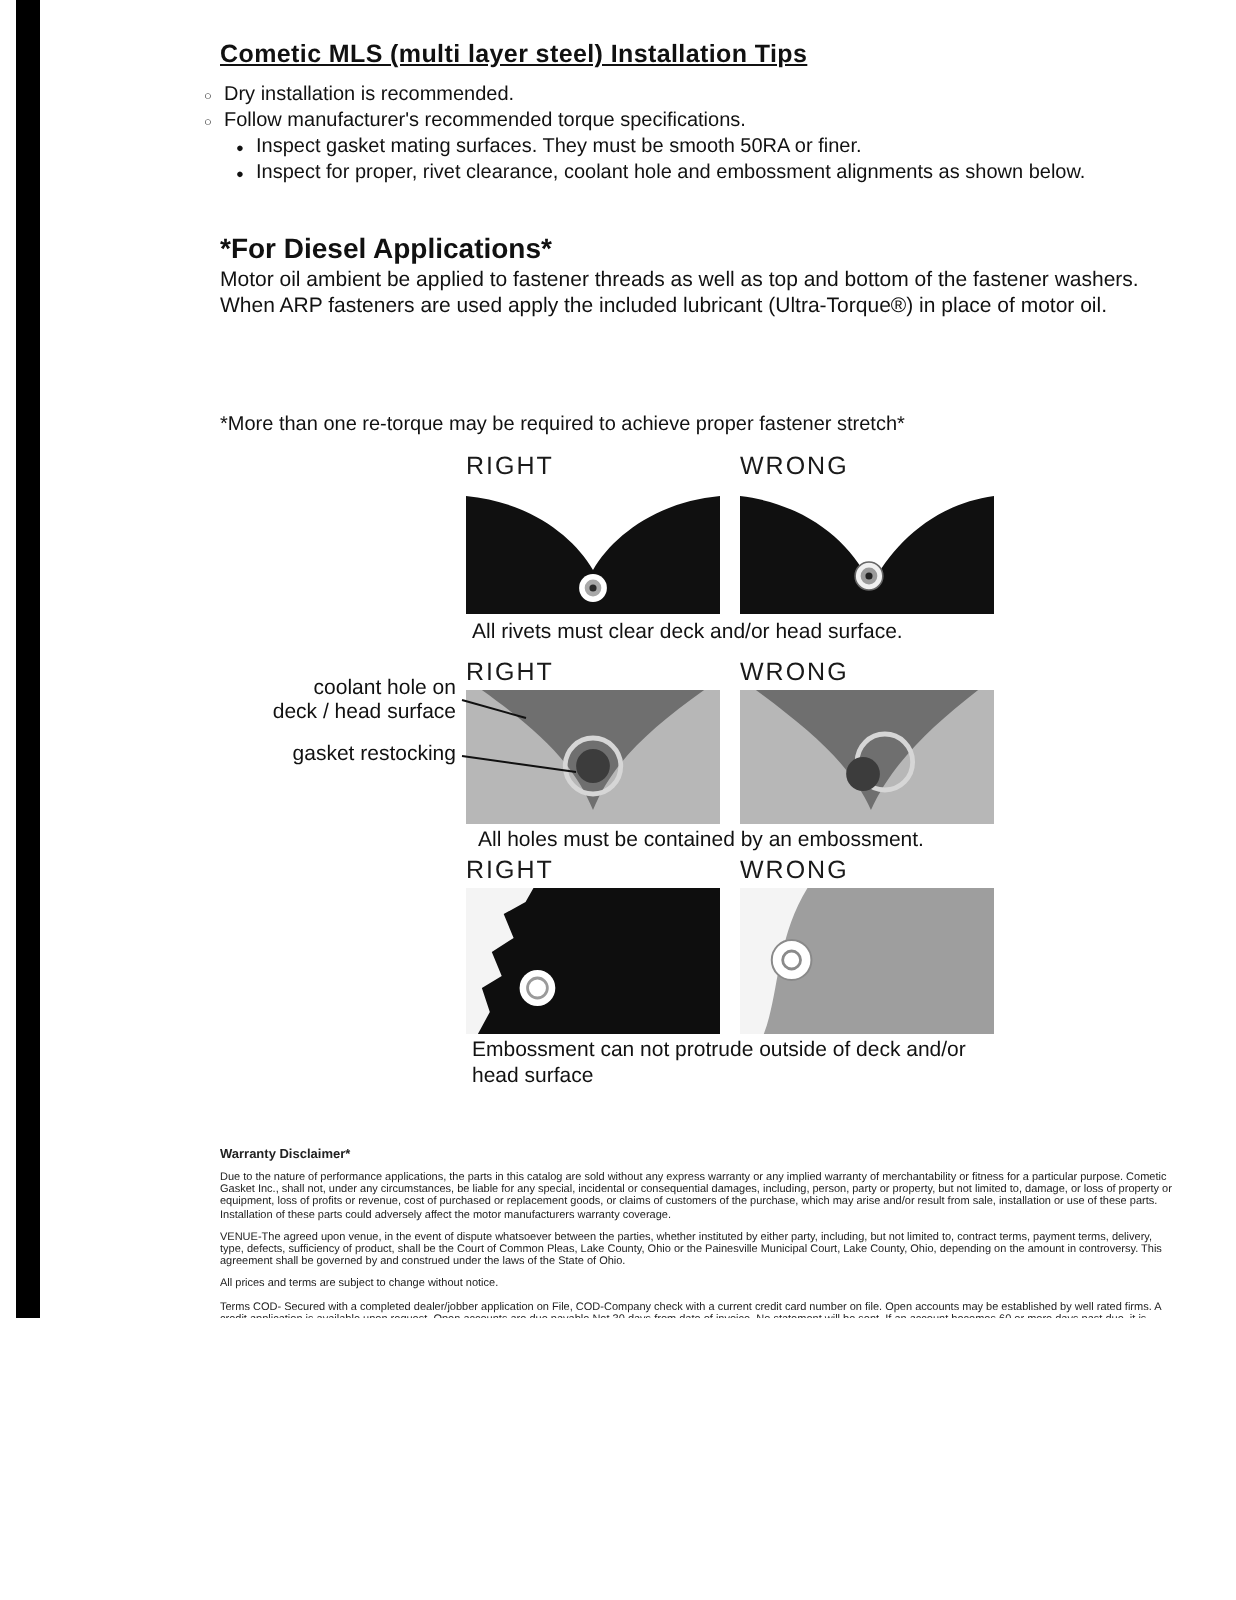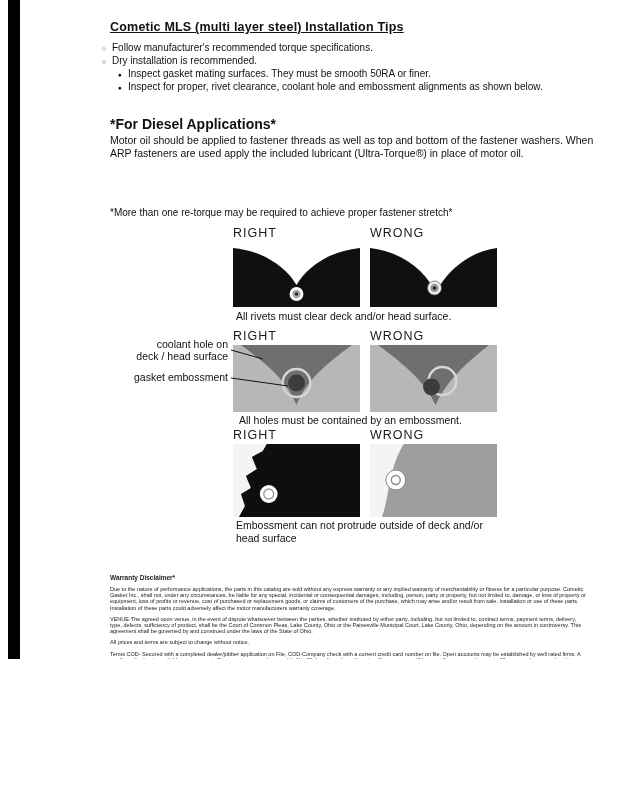--- a/index.html
+++ b/index.html
@@ -59,28 +59,28 @@
 </head>
 <body>
 
 <div class="page">
 
   <div class="leftbar"></div>
 
   <div class="title">Cometic MLS (multi layer steel) Installation Tips</div>
 
   <div class="bullets">
+    <div class="b">Dry installation is recommended.</div>
     <div class="b">Follow manufacturer's recommended torque specifications.</div>
-    <div class="b">Dry installation is recommended.</div>
     <div class="sb">Inspect gasket mating surfaces.  They must be smooth 50RA or finer.</div>
     <div class="sb">Inspect for proper, rivet clearance, coolant hole and embossment alignments as shown below.</div>
   </div>
 
   <div class="diesel-h">*For Diesel Applications*</div>
-  <div class="para" id="para1">Motor oil should be applied to fastener threads as well as top and bottom of the fastener washers. When ARP fasteners are used apply the included lubricant (Ultra-Torque®) in place of motor oil.</div>
+  <div class="para" id="para1">Motor oil ambient be applied to fastener threads as well as top and bottom of the fastener washers. When ARP fasteners are used apply the included lubricant (Ultra-Torque®) in place of motor oil.</div>
   <div id="note">*More than one re-torque may be required to achieve proper fastener stretch*</div>
 
   <div class="hdr" id="h1r">RIGHT</div>
   <div class="hdr" id="h1w">WRONG</div>
 
   <div class="img" id="r1-right">
     <svg viewBox="0 0 128 65" preserveAspectRatio="none">
       <rect width="128" height="65" fill="#101010"></rect>
       <path d="M0,0 H128 V6 C96,9 74,26 64,43 C54,26 32,9 0,6 Z" fill="#ffffff"></path>
       <circle cx="64" cy="52" r="7" fill="#ffffff"></circle>
@@ -96,21 +96,21 @@
       <circle cx="65" cy="46" r="4.2" fill="#9a9a9a"></circle>
       <circle cx="65" cy="46" r="1.8" fill="#222222"></circle>
     </svg>
   </div>
   <div class="cap" id="cap1">All rivets must clear deck and/or head surface.</div>
 
   <div class="ptr-label" id="lbl-coolant">
     <span>coolant hole on</span><br>
     <span>deck / head surface</span>
   </div>
-  <div class="ptr-label" id="lbl-emboss">gasket embossment</div>
+  <div class="ptr-label" id="lbl-emboss">gasket restocking</div>
 
   <div class="hdr" id="h2r">RIGHT</div>
   <div class="hdr" id="h2w">WRONG</div>
 
   <div class="img" id="r2-right">
     <svg viewBox="0 0 128 67" preserveAspectRatio="none">
       <rect width="128" height="67" fill="#b7b7b7"></rect>
       <path d="M8,0 C36,20 54,36 64,60 C74,36 92,20 120,0 Z" fill="#6f6f6f"></path>
       <circle cx="64" cy="38" r="14" fill="none" stroke="#d6d6d6" stroke-width="2.4"></circle>
       <circle cx="64" cy="38" r="8.5" fill="#3c3c3c"></circle>

